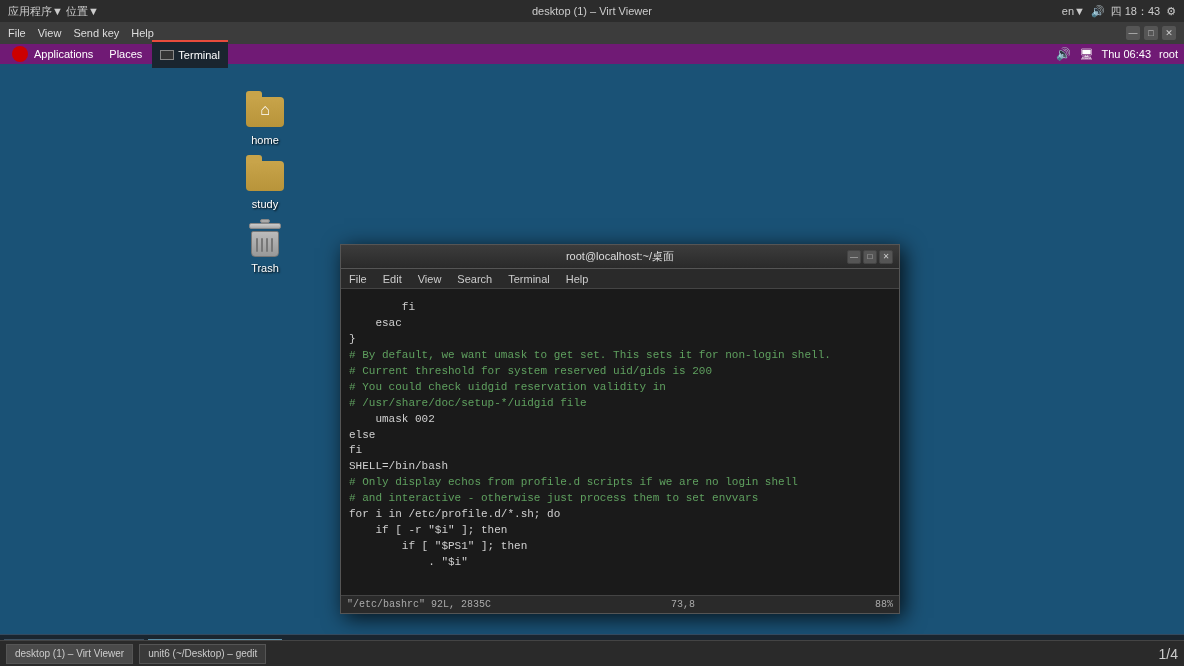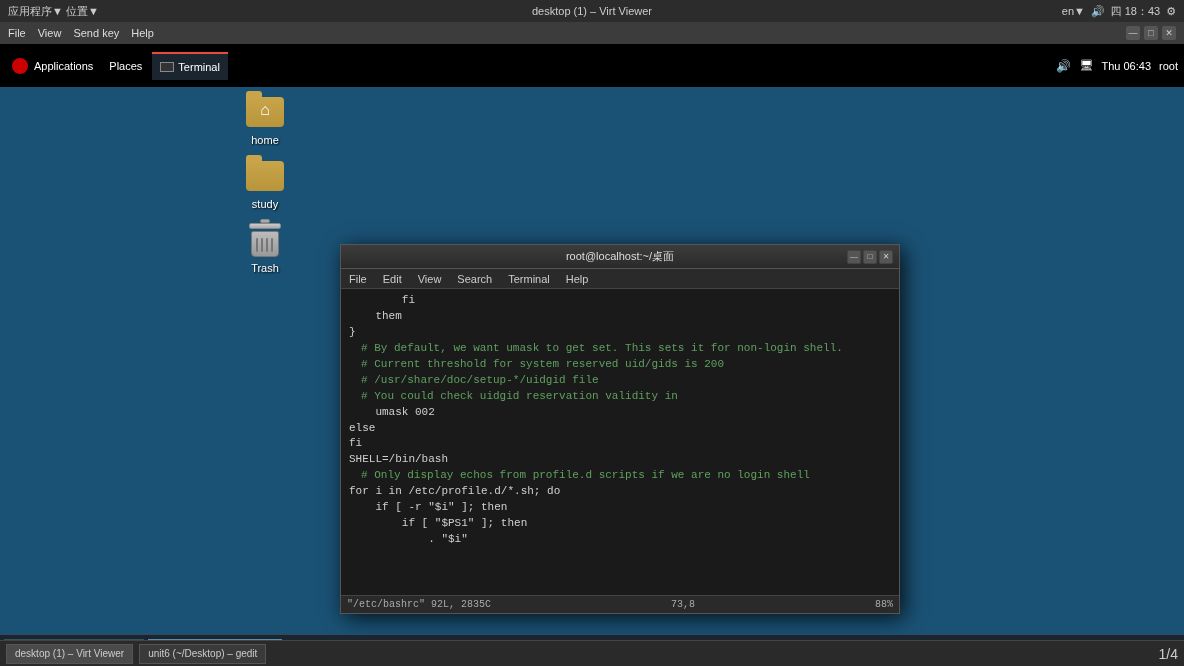--- a/index.html
+++ b/index.html
@@ -78,22 +78,22 @@
       top: 44px;
       left: 0;
       right: 0;
       bottom: 0;
       background: #1a5276;
     }
 
     
     .guest-panel {
       width: 100%;
-      height: 43px;
-      background: #000000;
+      height: 20px;
+      background: #701a75;
       display: flex;
       align-items: center;
       justify-content: space-between;
       padding: 0 6px;
       position: relative;
     }
     .guest-panel-left {
       display: flex;
       align-items: center;
       gap: 4px;
@@ -326,42 +326,42 @@
     }
     .terminal-menubar span {
       color: #ccc;
       font-size: 11px;
       cursor: pointer;
       padding: 0 4px;
     }
     .terminal-content {
       flex: 1;
       background: #1a1a1a;
-      padding: 4px 8px;
+      padding: 11px 8px;
       overflow: hidden;
       font-family: 'Courier New', monospace;
       font-size: 11px;
       line-height: 1.45;
     }
     .terminal-statusbar {
       background: #2a2a2a;
       height: 18px;
       display: flex;
       align-items: center;
       justify-content: space-between;
       padding: 0 6px;
       border-top: 1px solid #444;
       color: #aaa;
       font-family: 'Courier New', monospace;
       font-size: 10px;
     }
 
     .code-line { white-space: pre; }
     .c-white { color: #d0d0d0; }
-    .c-comment { color: #5fa05f; margin-left: 12px; }
+    .c-comment { color: #5fa05f; }
 
     
     .guest-taskbar {
       position: absolute;
       bottom: 0;
       left: 0;
       right: 0;
       height: 32px;
       background: #1a252f;
       display: flex;
@@ -559,33 +559,34 @@
     <div class="terminal-menubar">
       <span>File</span>
       <span>Edit</span>
       <span>View</span>
       <span>Search</span>
       <span>Terminal</span>
       <span>Help</span>
     </div>
     <div class="terminal-content" id="terminal-content-area">
     <div class="code-line c-white">        fi</div>
-        <div class="code-line c-white">    them</div>
+        <div class="code-line c-white">    esac</div>
         <div class="code-line c-white">}</div>
         <div class="code-line c-white"></div>
         <div class="code-line c-comment"># By default, we want umask to get set. This sets it for non-login shell.</div>
         <div class="code-line c-comment"># Current threshold for system reserved uid/gids is 200</div>
+        <div class="code-line c-comment"># You could check uidgid reservation validity in</div>
         <div class="code-line c-comment"># /usr/share/doc/setup-*/uidgid file</div>
-        <div class="code-line c-comment"># You could check uidgid reservation validity in</div>
         <div class="code-line c-white">    umask 002</div>
         <div class="code-line c-white">else</div>
         <div class="code-line c-white">fi</div>
         <div class="code-line c-white"></div>
         <div class="code-line c-white">SHELL=/bin/bash</div>
         <div class="code-line c-comment"># Only display echos from profile.d scripts if we are no login shell</div>
+        <div class="code-line c-comment"># and interactive - otherwise just process them to set envvars</div>
         <div class="code-line c-white">for i in /etc/profile.d/*.sh; do</div>
         <div class="code-line c-white">    if [ -r "$i" ]; then</div>
         <div class="code-line c-white">        if [ "$PS1" ]; then</div>
         <div class="code-line c-white">            . "$i"</div>
       </div>
     <div class="terminal-statusbar">
       <span>"/etc/bashrc"  92L, 2835C</span>
       <span>73,8</span>
       <span>88%</span>
     </div>

